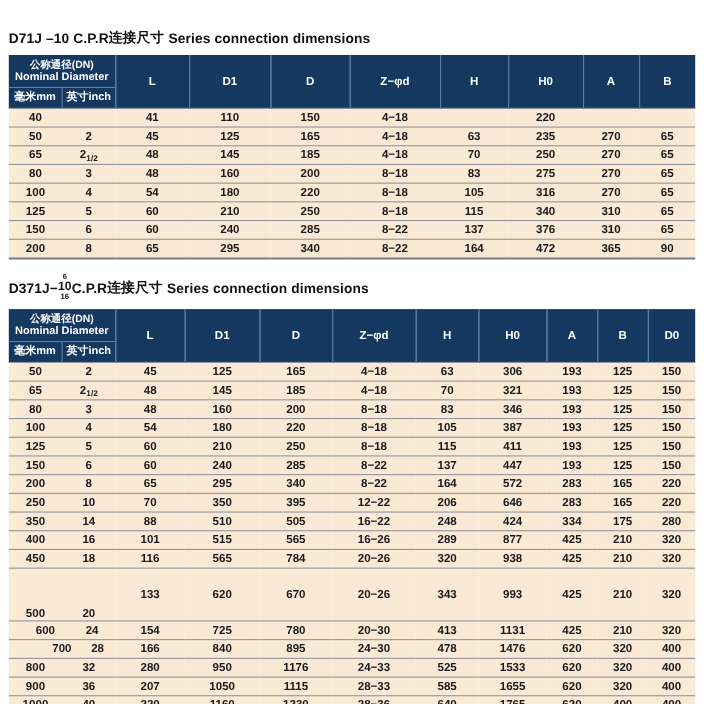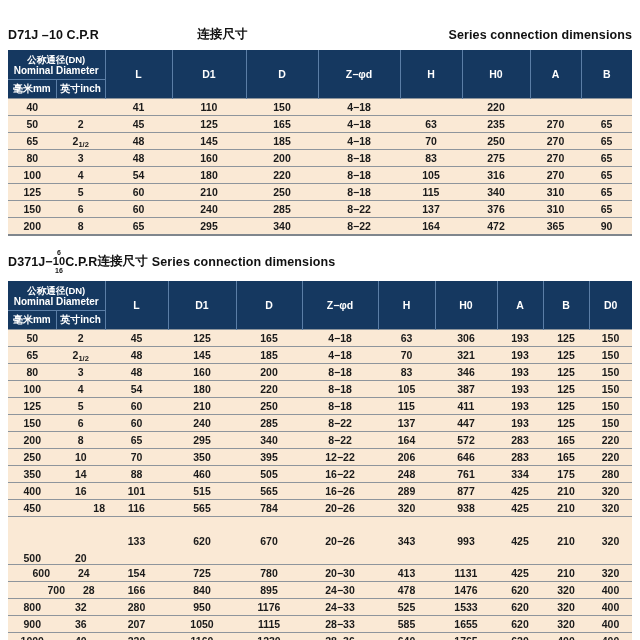--- a/index.html
+++ b/index.html
@@ -26,21 +26,21 @@
   
   .sec-title {
     font-size: 12.5px;
     font-weight: bold;
     letter-spacing: 0.1px;
     color: #111111;
     display: flex;
     align-items: center;
     white-space: nowrap;
   }
-  #title-1 { padding-top: 26px; padding-bottom: 7px; justify-content: space-between; }
+  #title-1 { padding-top: 26px; padding-bottom: 7px; }
   #title-2 { padding-top: 13px; padding-bottom: 7px; }
 
   .frac {
     display: inline-flex;
     flex-direction: column;
     align-items: center;
     justify-content: center;
     line-height: 1;
     font-size: 7px;
     font-weight: bold;
@@ -485,25 +485,25 @@
           <td>220</td>
         </tr>
         <tr>
           <td style="padding: 0px;">
             <div style="display: flex;">
               <div style="flex: 1 1 0px;">350</div>
               <div style="flex: 1 1 0px;">14</div>
             </div>
           </td>
           <td>88</td>
-          <td>460</td>
+          <td>510</td>
           <td>505</td>
           <td>16−22</td>
           <td>248</td>
-          <td>761</td>
+          <td>424</td>
           <td>334</td>
           <td>175</td>
           <td>280</td>
         </tr>
         <tr>
           <td style="padding: 0px;">
             <div style="display: flex;">
               <div style="flex: 1 1 0px;">400</div>
               <div style="flex: 1 1 0px;">16</div>
             </div>
@@ -515,21 +515,21 @@
           <td>289</td>
           <td>877</td>
           <td>425</td>
           <td>210</td>
           <td>320</td>
         </tr>
         <tr>
           <td style="padding: 0px;">
             <div style="display: flex;">
               <div style="flex: 1 1 0px;">450</div>
-              <div style="flex: 1 1 0px; text-align: right;">18</div>
+              <div style="flex: 1 1 0px;">18</div>
             </div>
           </td>
           <td>116</td>
           <td>565</td>
           <td>784</td>
           <td>20−26</td>
           <td>320</td>
           <td>938</td>
           <td>425</td>
           <td>210</td>

